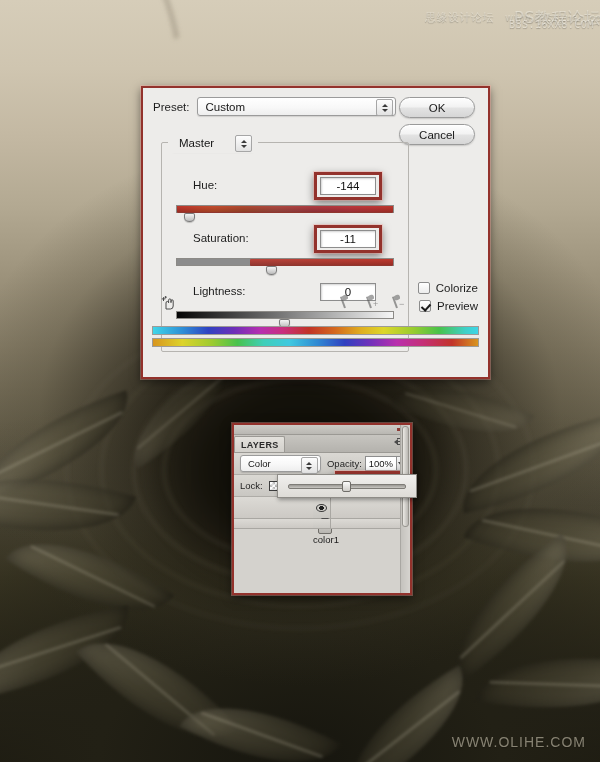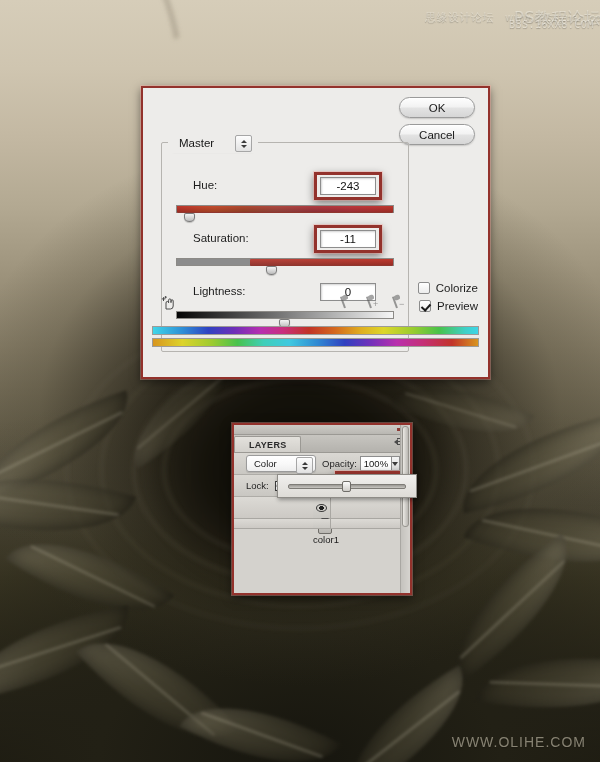--- a/index.html
+++ b/index.html
@@ -310,40 +310,40 @@
                 radial-gradient(circle at 8px 2.5px, #8e3c36 1.9px, transparent 2px);
   }
   .lp-tabs {
     height: 17px;
     background: linear-gradient(180deg,#c7c5c0,#b4b2ad);
     border-bottom: 1px solid #9b9994;
     display:flex; align-items:flex-end;
     position: relative;
   }
   .lp-tab {
-    height: 16px; padding: 0 14px;
+    height: 16px; padding: 0 6px;
     background: linear-gradient(180deg,#e3e1dc,#d2d0cb);
     border: 1px solid #9b9994; border-bottom: none;
     border-radius: 2px 2px 0 0;
     font-size: 9px; font-weight: bold; color: #2a2a2a;
     display:flex; align-items:center; letter-spacing:0.3px;
     box-sizing:border-box;
   }
   .lp-menu { position:absolute; right:4px; top:3px; width:12px; height:9px; }
   .lp-menu span { position:absolute; right:0; height:1.3px; background:#4a4a4a; }
   .lp-menu span:nth-child(1){top:0; width:9px;}
   .lp-menu span:nth-child(2){top:3px; width:9px;}
   .lp-menu span:nth-child(3){top:6px; width:9px;}
   .lp-menu::before{ content:""; position:absolute; left:0; top:1px; width:0;height:0;
     border-top:3px solid transparent; border-bottom:3px solid transparent; border-right:4px solid #4a4a4a; }
 
   .lp-row {
     display:flex; align-items:center;
     height: 21px;
-    padding: 0 10px;
+    padding: 0 4px;
     background: linear-gradient(180deg,#dad8d3,#c9c7c2);
     border-bottom: 1px solid #aeaca7;
     position: relative;
   }
   #blend-popup { width: 108px; height: 17px; margin-left: 2px; }
   .op-label { font-size: 9.5px; color:#1f1f1f; margin-left: 6px; }
   .numfield {
     background:#fff; border:1px solid #8d8d8d;
     height: 15px; min-width: 32px;
     font-size: 9.5px; color:#151515;
@@ -551,37 +551,53 @@
   <div class="wm" id="wm-url">www.missyuan.com</div>
   <div class="wm" id="wm-ps">PS教程论坛</div>
   <div class="wm" id="wm-bbs">BBS.16XX8.COM</div>
   <div class="wm" id="wm-bottom">WWW.OLIHE.COM</div>
 
   <div class="redbox" id="hs-dialog">
 
 
     <div class="hs-body">
 
+      <div class="row-preset">
+        <span class="lbl">Preset:</span>
+        <div class="popup" id="preset-popup">
+          <span class="ptext">Custom</span>
+          <span class="parrows">
+              <i class="up"></i>
+              <i class="dn"></i>
+            </span>
+        </div>
+        <span class="preset-menu-icon">
+          <span></span>
+            <span></span>
+            <span></span>
+            <span></span>
+        </span>
+      </div>
 
       <div class="btn" id="ok-btn">OK</div>
       <div class="btn" id="cancel-btn">Cancel</div>
 
       <div class="fieldset">
 
         <div class="popup" id="master-popup">
           <span class="ptext">Master</span>
           <span class="parrows">
               <i class="up"></i>
               <i class="dn"></i>
             </span>
         </div>
 
         <div class="slider-group" style="top:34px;">
           <span class="slider-label">Hue:</span>
-          <div class="valbox" style="left:158px; top:0px;">-243</div>
+          <div class="valbox" style="left:158px; top:0px;">-144</div>
           <div class="redbox" style="left:152px; top:-5px; width:68px; height:28px; border-width:3px;"></div>
           <div class="track hue-grad" style="top:28px;"></div>
           <div class="redstrip" style="left:15px; top:28.5px; width:216px;"></div>
           <div class="thumb" style="left:22px; top:36px;"></div>
         </div>
 
         <div class="slider-group" style="top:87px;">
           <span class="slider-label">Saturation:</span>
           <div class="valbox" style="left:158px; top:0px;">-11</div>
           <div class="redbox" style="left:152px; top:-5px; width:68px; height:28px; border-width:3px;"></div>

